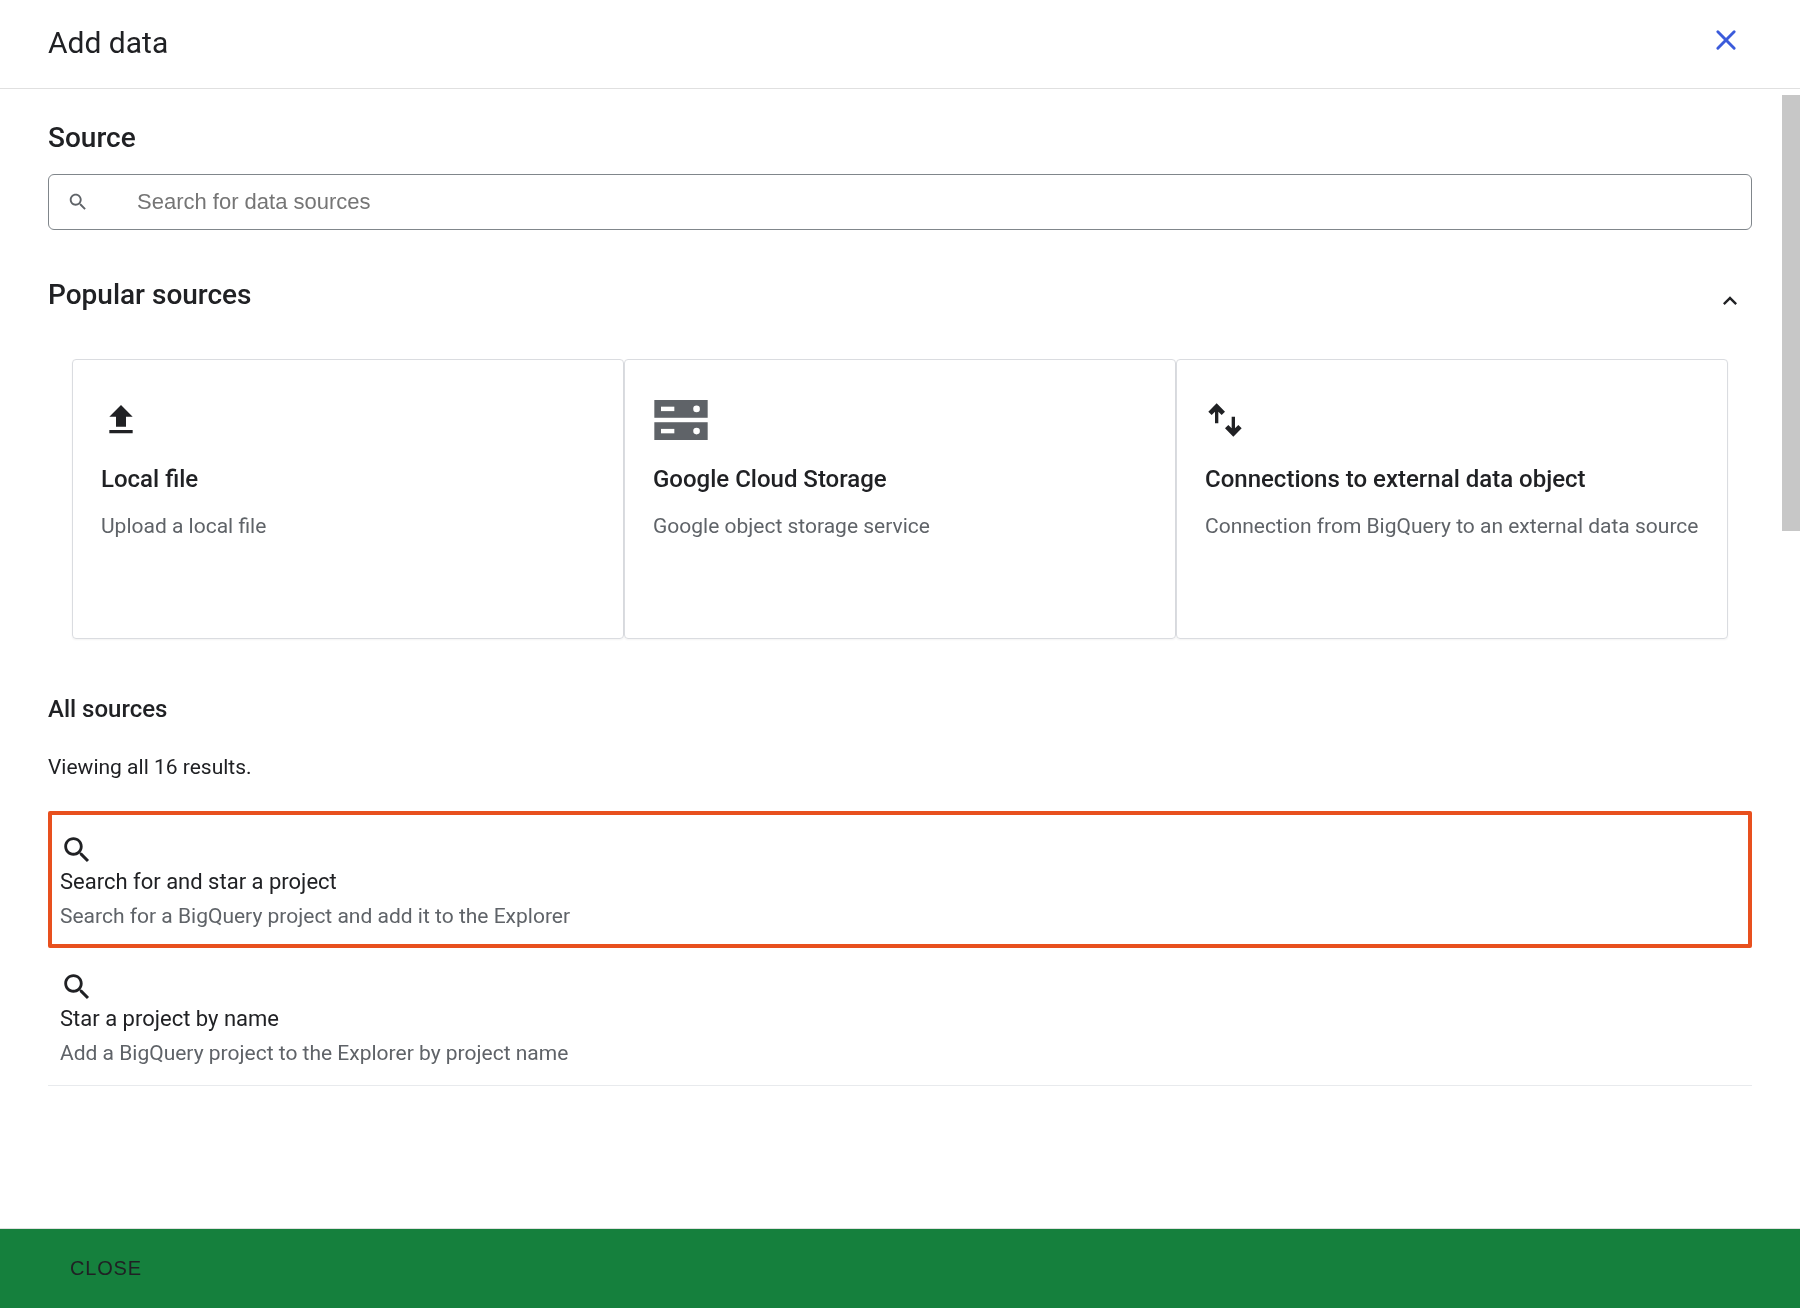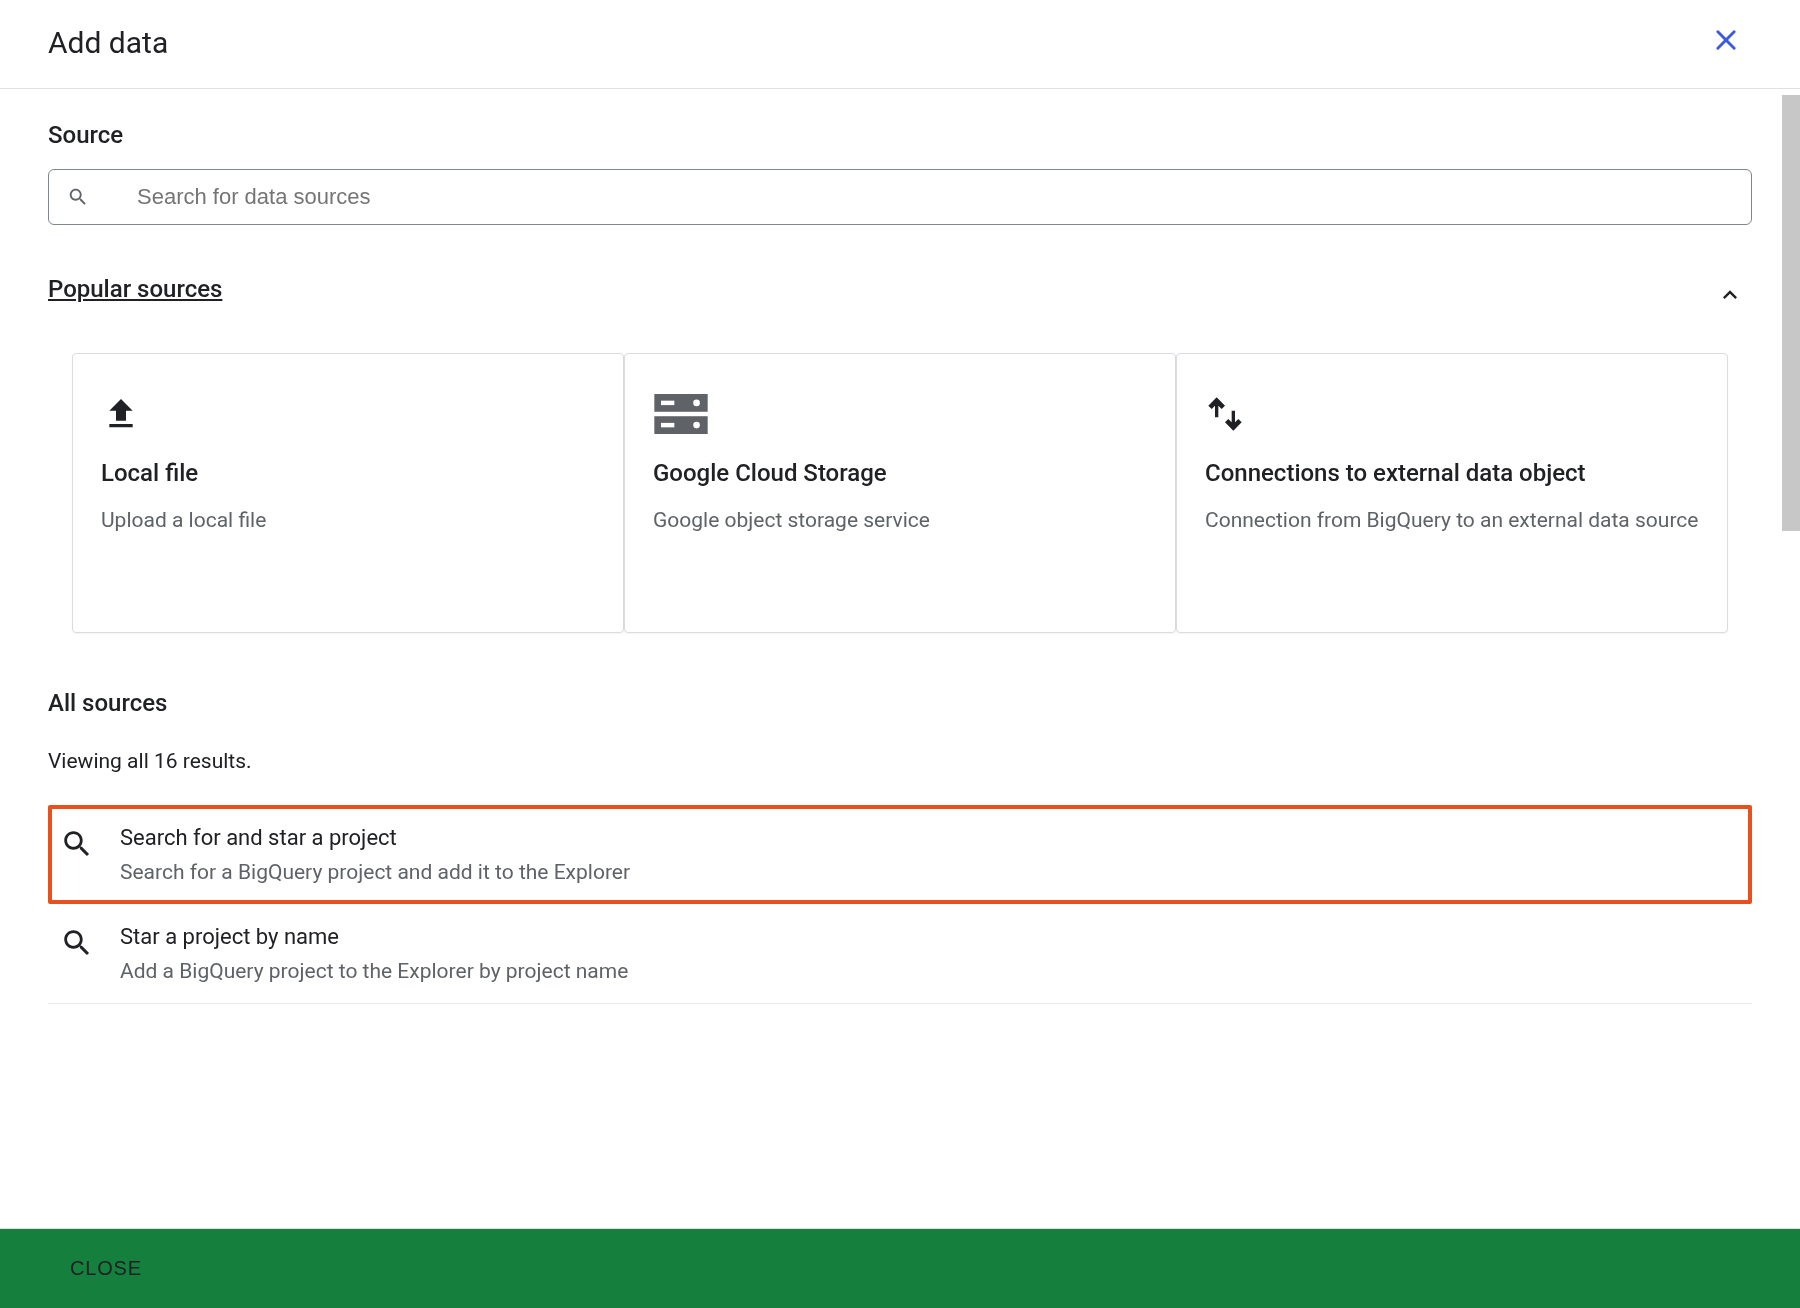--- a/index.html
+++ b/index.html
@@ -31,21 +31,21 @@
       line-height: 1;
       padding: 4px 12px;
       font-weight: 300;
     }
     .content {
       padding: 32px 48px 0 48px;
       height: calc(100% - 170px);
       overflow-y: auto;
     }
     .section-label {
-      font-size: 24px;
+      font-size: 28px;
       font-weight: 500;
       color: #202124;
       margin-bottom: 20px;
     }
     .search-box {
       display: flex;
       align-items: center;
       border: 1px solid #80868b;
       border-radius: 6px;
       padding: 14px 18px;
@@ -61,21 +61,21 @@
       margin-left: 12px;
       width: 100%;
       background: transparent;
     }
     .popular-header {
       display: flex;
       justify-content: space-between;
       align-items: center;
       margin-bottom: 32px;
     }
-    .popular-header .section-label { margin-bottom: 16px; text-decoration: underline; }
+    .popular-header .section-label { margin-bottom: 16px; }
     .chevron {
       cursor: pointer;
       padding: 8px;
     }
     .cards {
       display: flex;
       margin-bottom: 56px;
       padding: 0 24px;
     }
     .card {
@@ -114,20 +114,21 @@
       font-size: 21px;
       color: #202124;
       margin-bottom: 32px;
     }
     .list-item {
       display: flex;
       align-items: flex-start;
       padding: 20px 12px;
       cursor: pointer;
       border-bottom: 1px solid #e8eaed;
+      flex-direction: column;
     }
     .list-item.highlighted {
       border: 4px solid #e8501e;
       border-radius: 2px;
       padding: 16px 8px;
       border-bottom: 4px solid #e8501e;
     }
     .list-icon {
       width: 36px;
       height: 36px;

